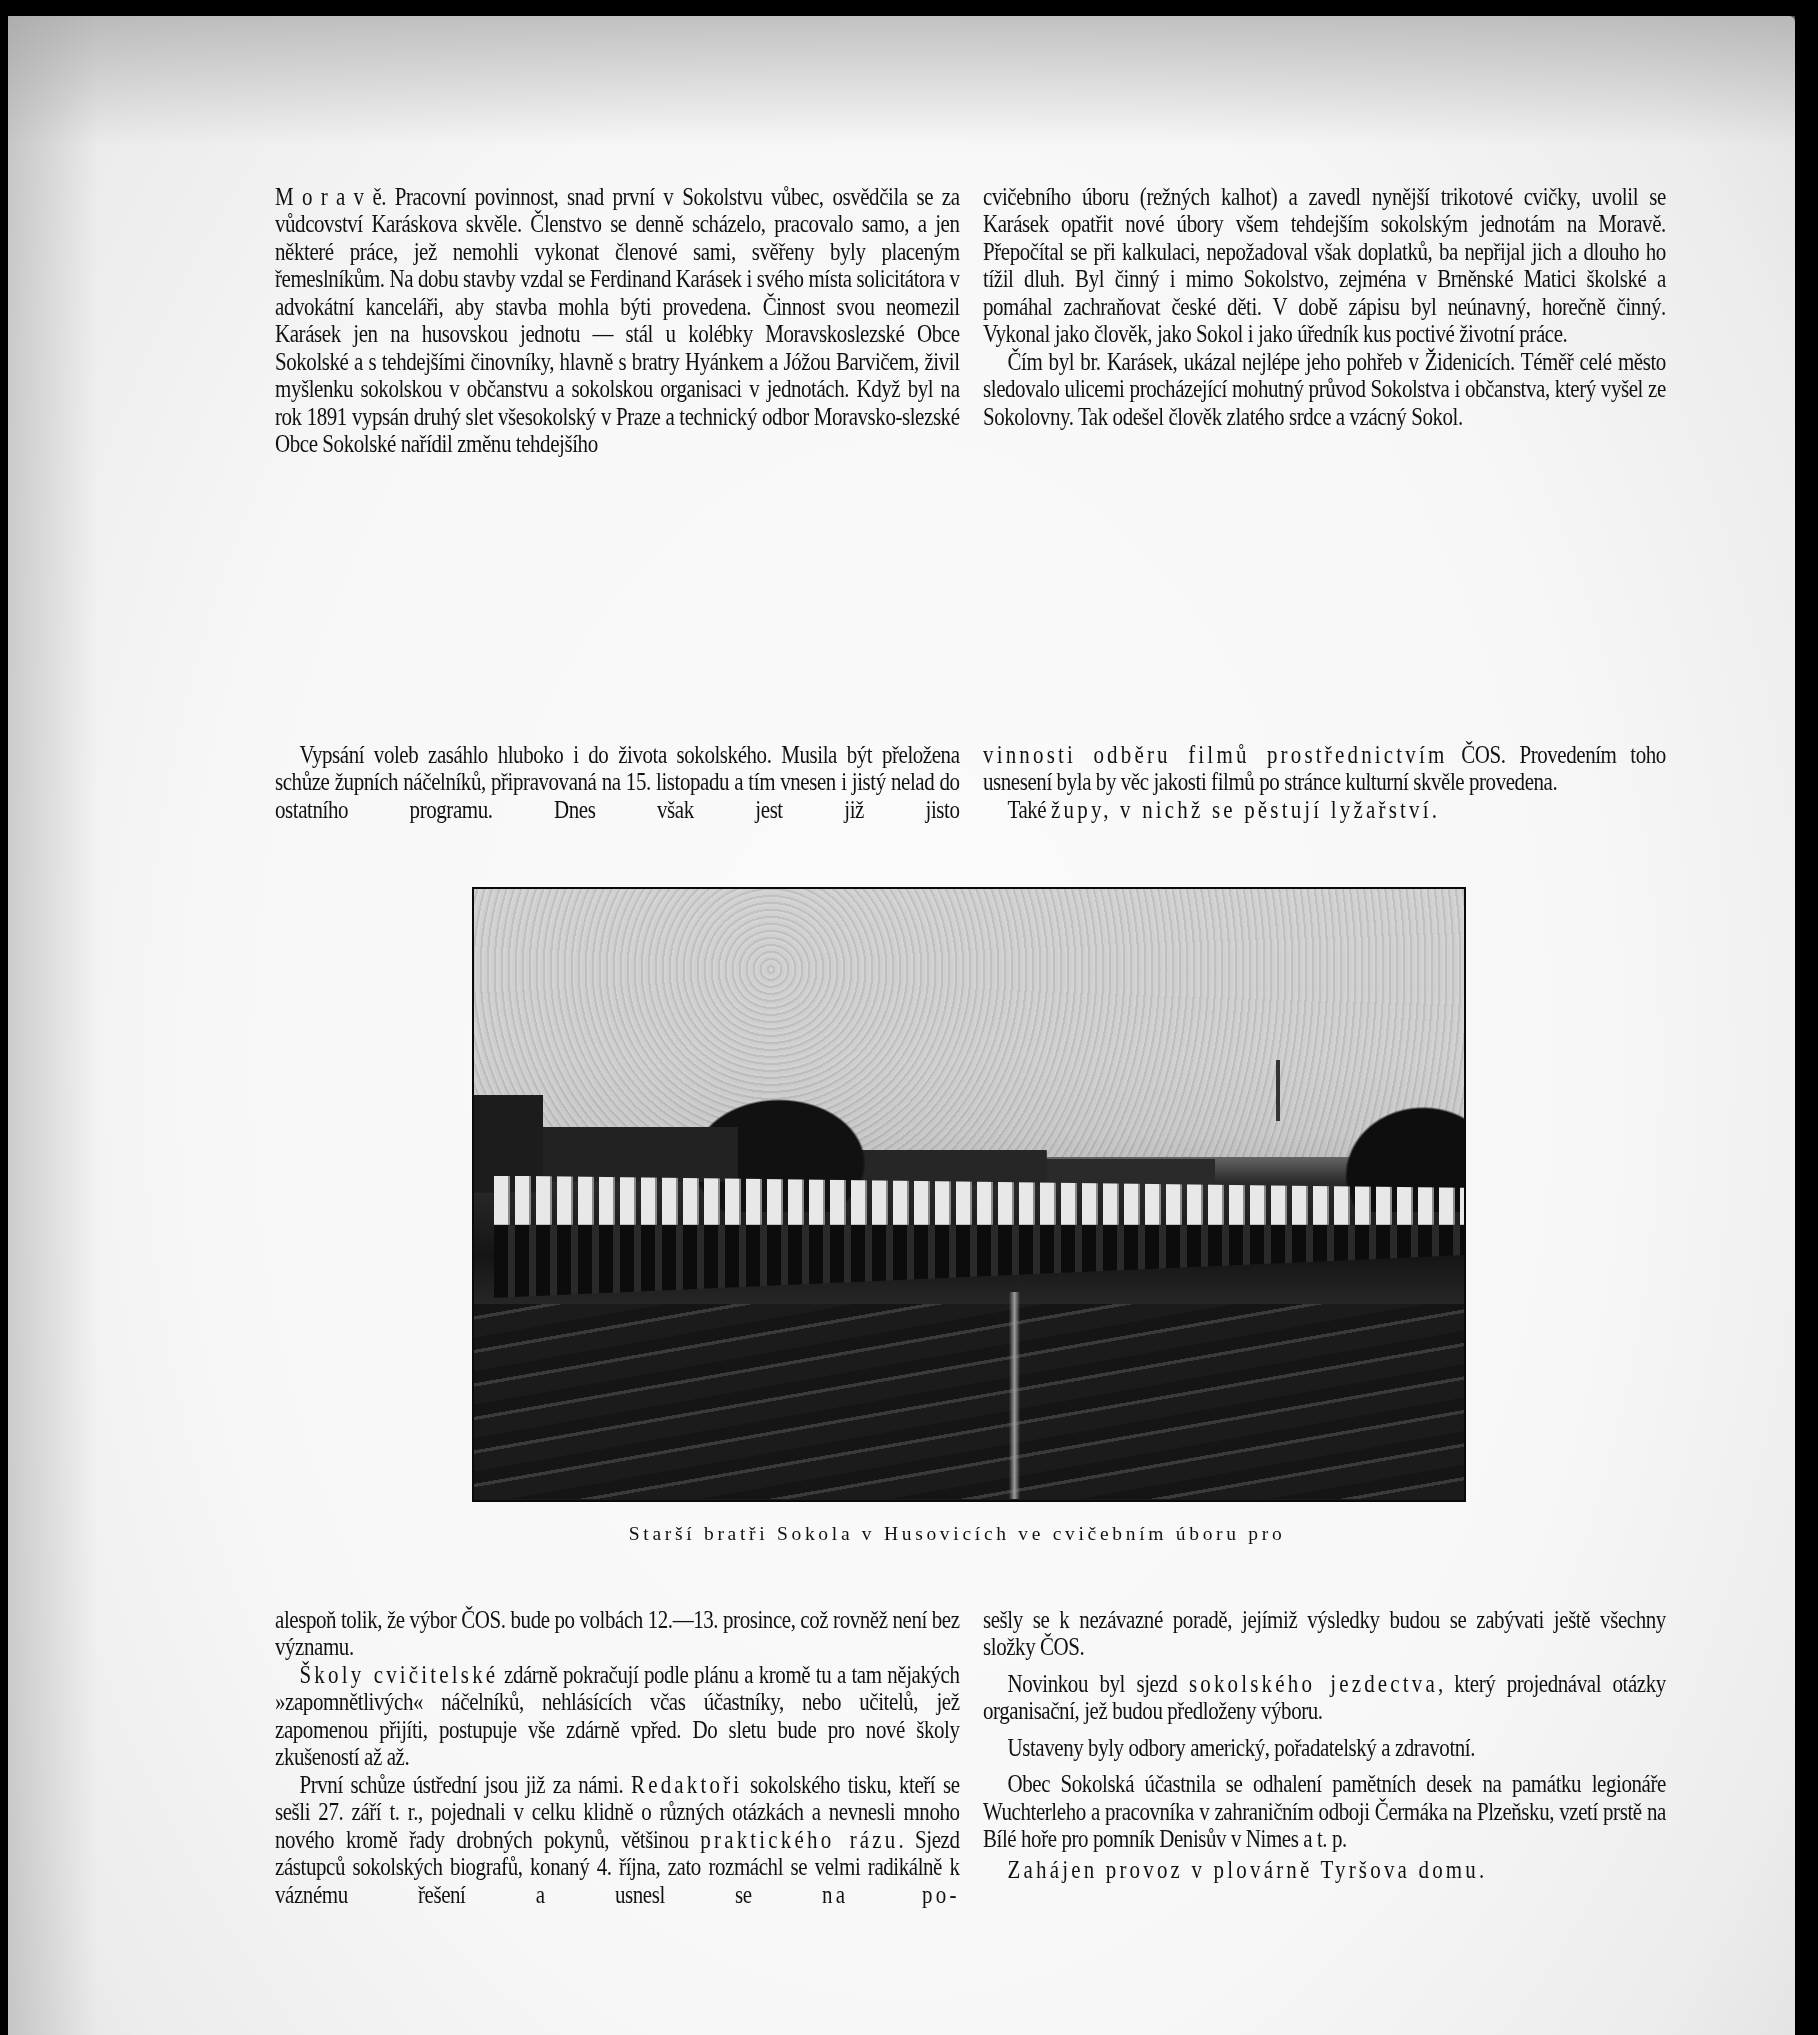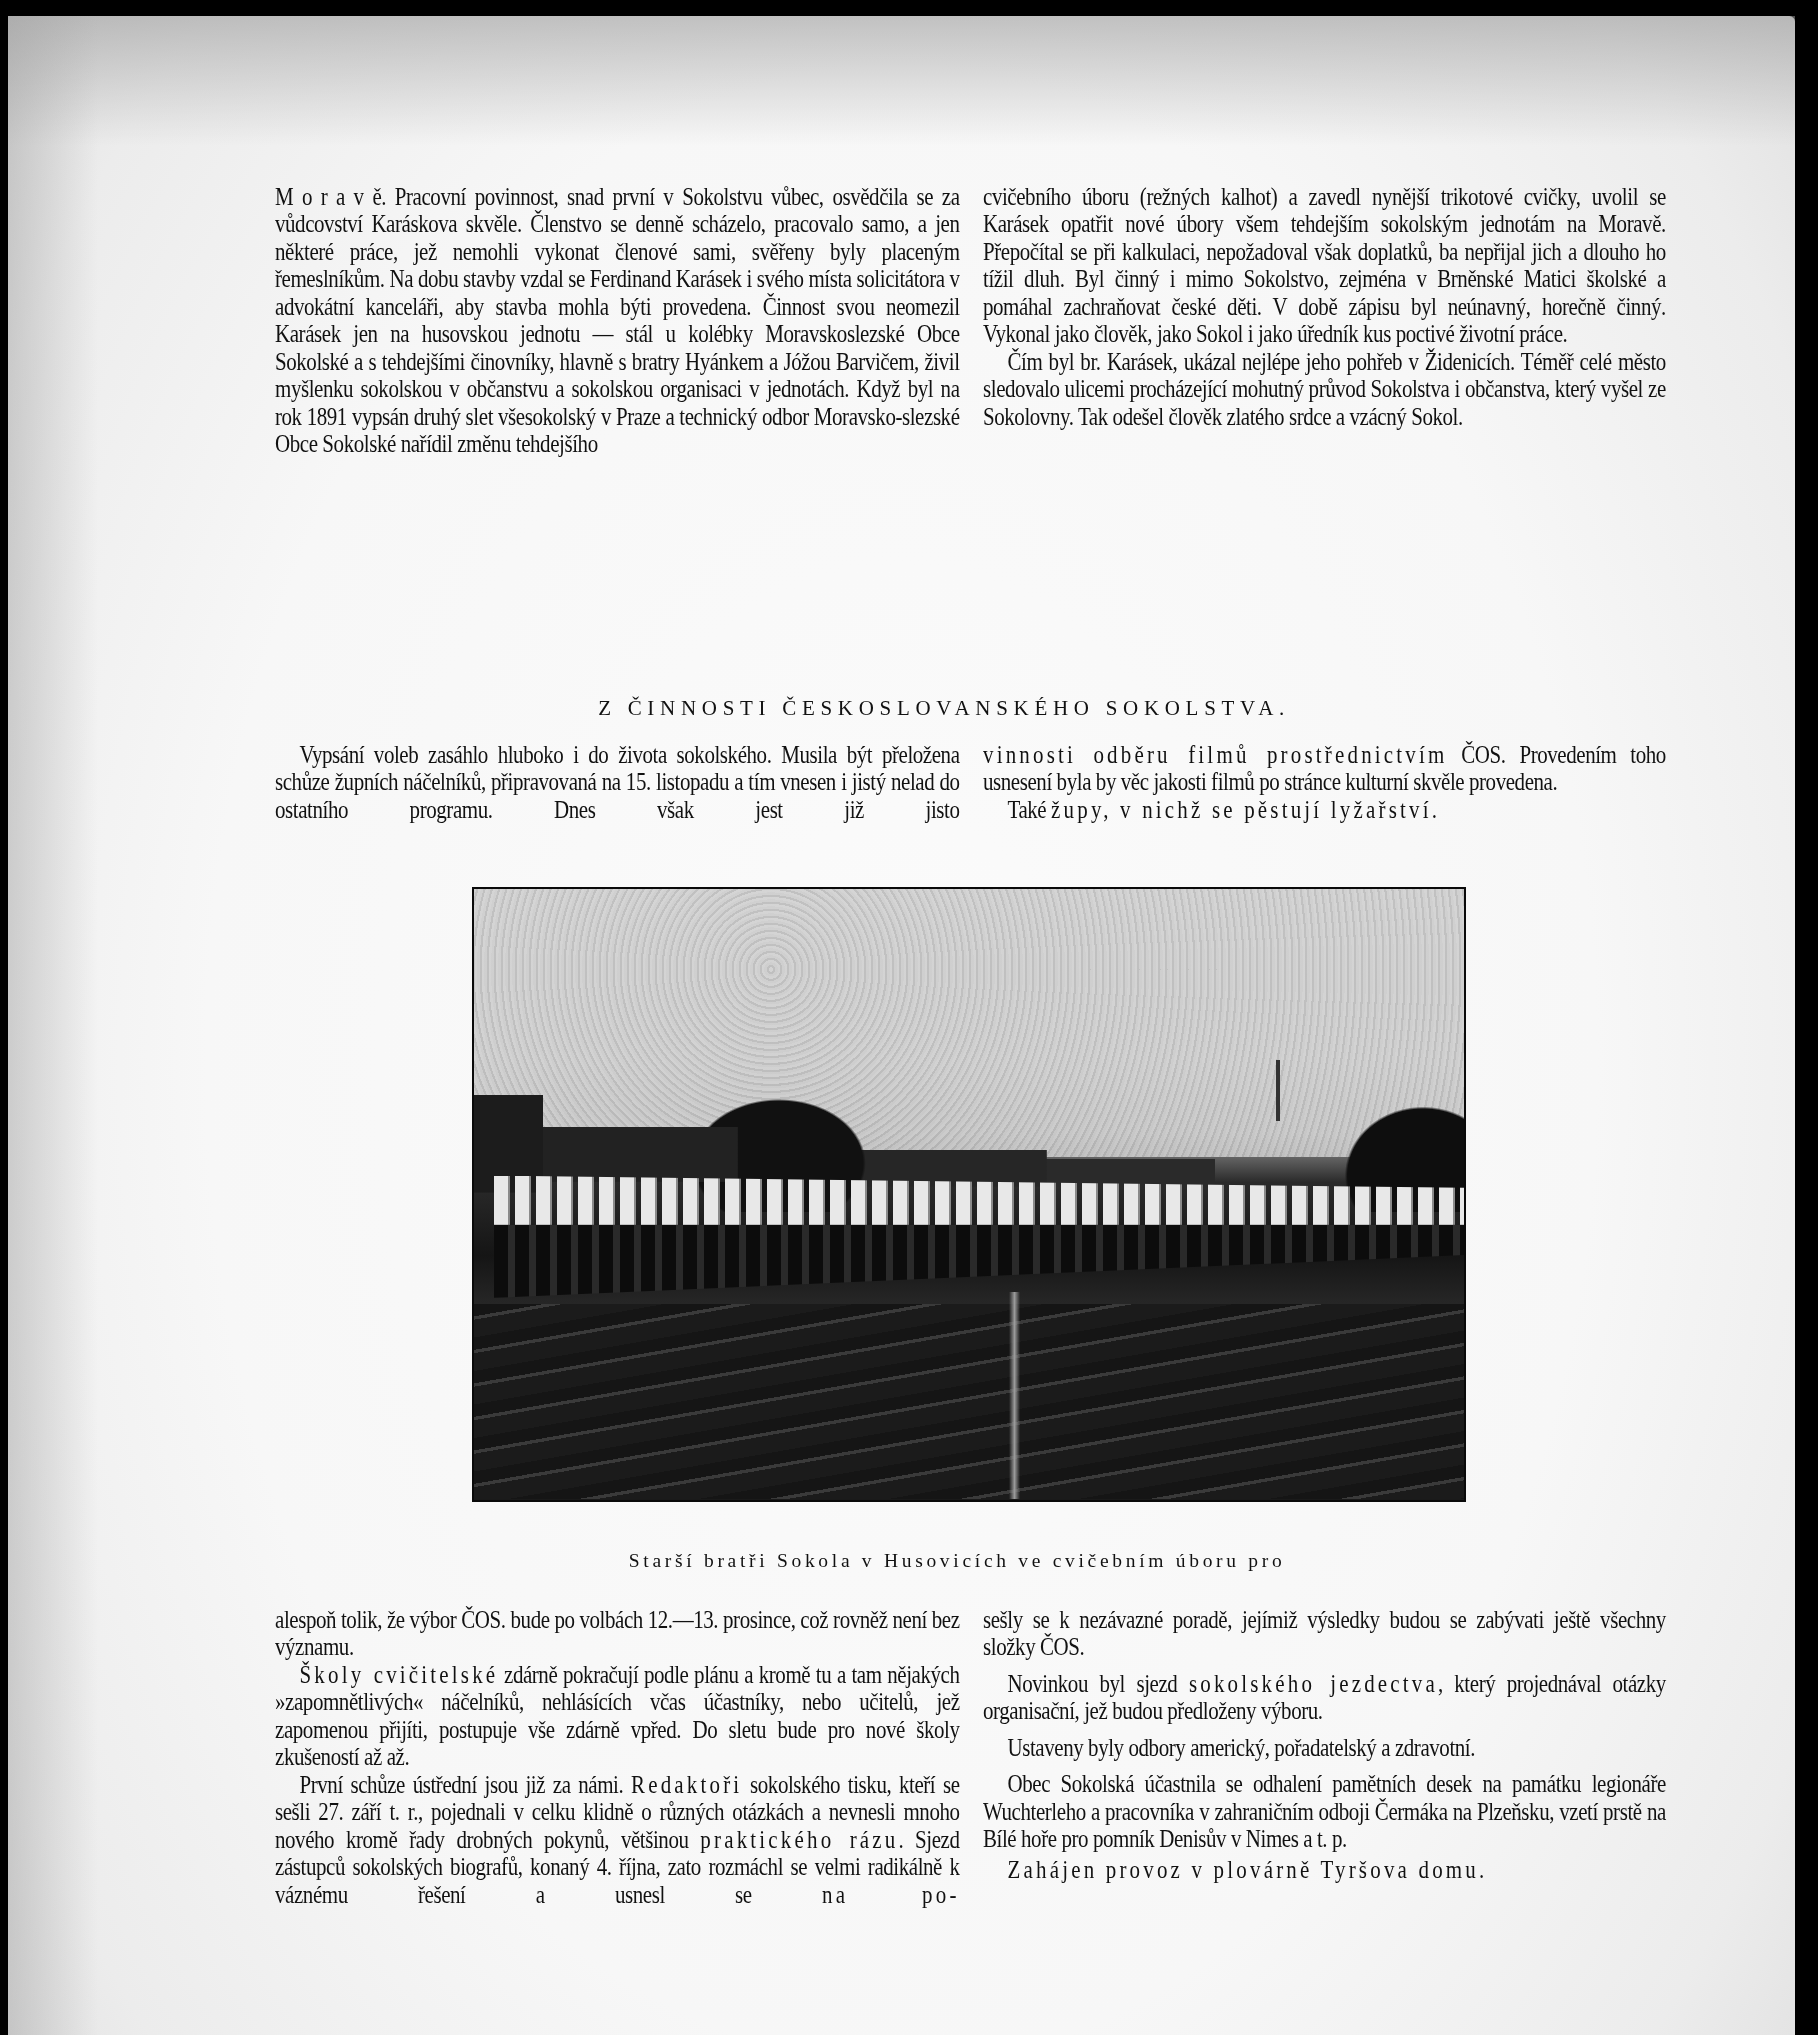--- a/index.html
+++ b/index.html
@@ -70,21 +70,20 @@
 
   <div class="col" style="left:267px; top:167px; width:796px;">
     <p class="lastline">M o r a v ě. Pracovní povinnost, snad první v Sokolstvu vůbec, osvědčila se za vůdcovství Karáskova skvěle. Členstvo se denně scházelo, pracovalo samo, a jen některé práce, jež nemohli vykonat členové sami, svěřeny byly placeným řemeslníkům. Na dobu stavby vzdal se Ferdinand Karásek i svého místa solicitátora v advokátní kanceláři, aby stavba mohla býti provedena. Činnost svou neomezil Karásek jen na husovskou jednotu — stál u kolébky Moravskoslezské Obce Sokolské a s tehdejšími činovníky, hlavně s bratry Hyánkem a Jóžou Barvičem, živil myšlenku sokolskou v občanstvu a sokolskou organisaci v jednotách. Když byl na rok 1891 vypsán druhý slet všesokolský v Praze a technický odbor Moravsko-slezské Obce Sokolské nařídil změnu tehdejšího</p>
   </div>
 
   <div class="col" style="left:975px; top:167px; width:794px;">
     <p class="lastline">cvičebního úboru (režných kalhot) a zavedl nynější trikotové cvičky, uvolil se Karásek opatřit nové úbory všem tehdejším sokolským jednotám na Moravě. Přepočítal se při kalkulaci, nepožadoval však doplatků, ba nepřijal jich a dlouho ho tížil dluh. Byl činný i mimo Sokolstvo, zejména v Brněnské Matici školské a pomáhal zachraňovat české děti. V době zápisu byl neúnavný, horečně činný. Vykonal jako člověk, jako Sokol i jako úředník kus poctivé životní práce.</p>
     <p class="indent lastline">Čím byl br. Karásek, ukázal nejlépe jeho pohřeb v Židenicích. Téměř celé město sledovalo ulicemi procházející mohutný průvod Sokolstva i občanstva, který vyšel ze Sokolovny. Tak odešel člověk zlatého srdce a vzácný Sokol.</p>
   </div>
 
-  <div class="heading">Z ČINNOSTI ČESKOSLOVANSKÉHO SOKOLSTVA.</div>
 
   <div class="col" style="left:267px; top:725px; width:796px;">
     <p class="indent jlast">Vypsání voleb zasáhlo hluboko i do života sokolského. Musila být přeložena schůze župních náčelníků, připravovaná na 15. listopadu a tím vnesen i jistý nelad do ostatního programu. Dnes však jest již jisto</p>
   </div>
 
   <div class="col" style="left:975px; top:725px; width:794px;">
     <p class="lastline">
       <span class="spaced">vinnosti odběru filmů prostřednictvím</span><span> ČOS. Provedením toho usnesení byla by věc jakosti filmů po stránce kulturní skvěle provedena.</span>
     </p>
     <p class="indent lastline">
@@ -94,21 +93,21 @@
 
   <div class="photo" style="left:464px; top:871px;" title="Starší bratři Sokola v Husovicích stojící v řadě v cvičebním úboru">
     <div class="sky"></div>
     <div class="buildings"></div>
     <div class="chimney"></div>
     <div class="row"></div>
     <div class="ground"></div>
     <div class="line"></div>
   </div>
 
-  <div class="caption" style="left:440px; top:1506px;margin-top:27px;">
+  <div class="caption" style="left:440px; top:1506px;">
     <div>Starší bratři Sokola v Husovicích ve cvičebním úboru pro</div>
   </div>
 
   <div class="col" style="left:267px; top:1590px; width:796px;">
     <p class="lastline">alespoň tolik, že výbor ČOS. bude po volbách 12.—13. prosince, což rovněž není bez významu.</p>
     <p class="indent lastline">
       <span class="spaced">Školy cvičitelské</span><span> zdárně pokračují podle plánu a kromě tu a tam nějakých »zapomnětlivých« náčelníků, nehlásících včas účastníky, nebo učitelů, jež zapomenou přijíti, postupuje vše zdárně vpřed. Do sletu bude pro nové školy zkušeností až až.</span>
     </p>
     <p class="indent jlast">
       <span>První schůze ústřední jsou již za námi. </span><span class="spaced">Redaktoři</span><span> sokolského tisku, kteří se sešli 27. září t. r., pojednali v celku klidně o různých otázkách a nevnesli mnoho nového kromě řady drobných pokynů, většinou </span><span class="spaced">praktického rázu</span><span>. Sjezd zástupců sokolských biografů, konaný 4. října, zato rozmáchl se velmi radikálně k váznému řešení a usnesl se </span><span class="spaced">na po-</span>

